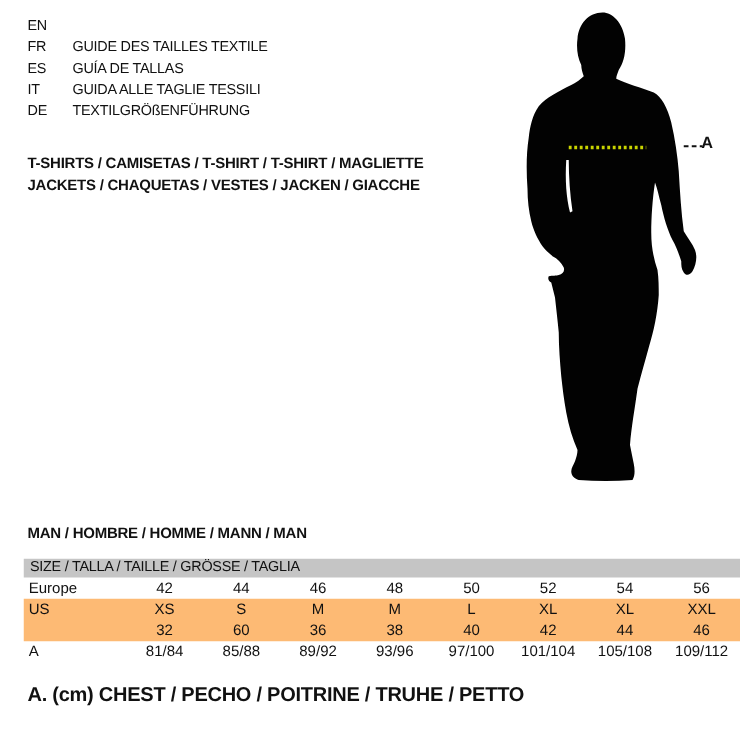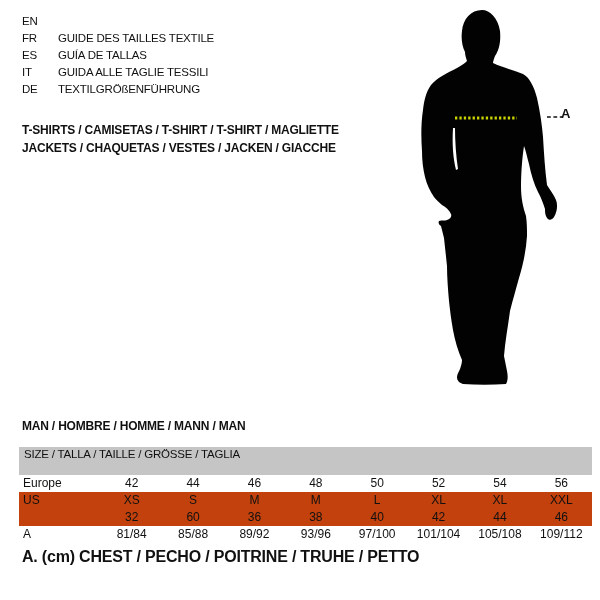--- a/index.html
+++ b/index.html
@@ -13,23 +13,23 @@
   .lang-code{width:36px;flex:0 0 36px;}
   
   .categories{position:absolute;left:22px;top:109px;font-size:12px;font-weight:bold;line-height:18px;letter-spacing:-0.2px;white-space:nowrap;margin-top:12px;}
   
   .figure{position:absolute;left:405px;top:4px;width:170px;height:390px;}
   .measure-label{position:absolute;left:561px;top:106px;font-size:13px;font-weight:bold;}
   
   .section-title{position:absolute;left:22px;top:419px;font-size:12px;font-weight:bold;letter-spacing:-0.2px;}
   
   .size-table{position:absolute;left:19px;top:447px;width:573px;font-size:12px;}
-  .table-header{height:28px;line-height:15px;background:#c5c5c5;padding-left:5px;font-size:11.5px;letter-spacing:-0.2px;}
+  .table-header{height:15px;line-height:15px;background:#c5c5c5;padding-left:5px;font-size:11.5px;letter-spacing:-0.2px;}
   .t-row{display:flex;height:17px;line-height:17px;}
-  .t-row.shaded{background:#c2410c;}
+  .t-row.shaded{background:#fdba74;}
   .t-label{flex:0 0 78px;padding-left:4px;text-align:left;}
   .t-cell{flex:1 1 0;text-align:center;}
   
   .footnote{position:absolute;left:22px;top:548px;font-size:16px;font-weight:bold;letter-spacing:-0.2px;}
 </style>
 </head>
 <body>
 
 <div id="canvas">
 

